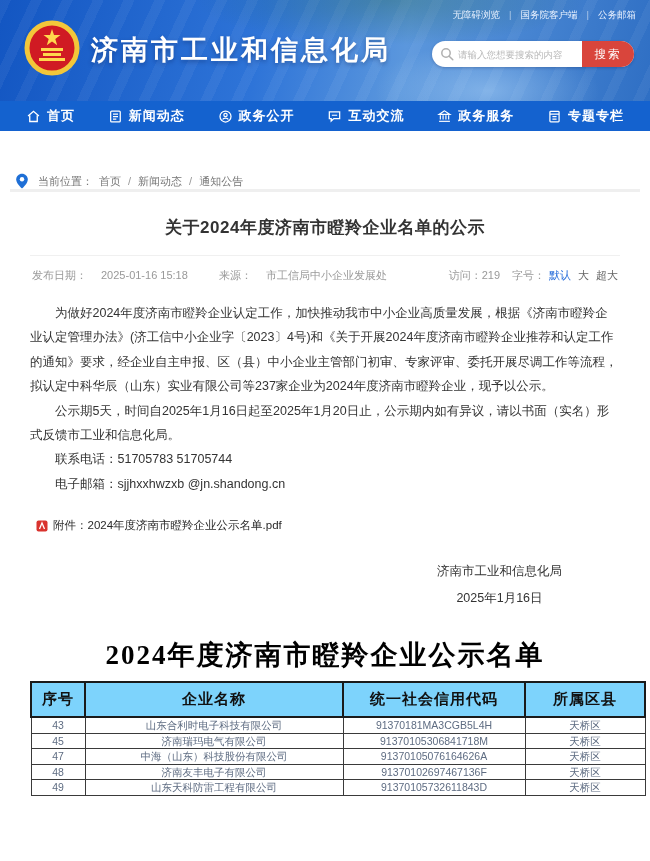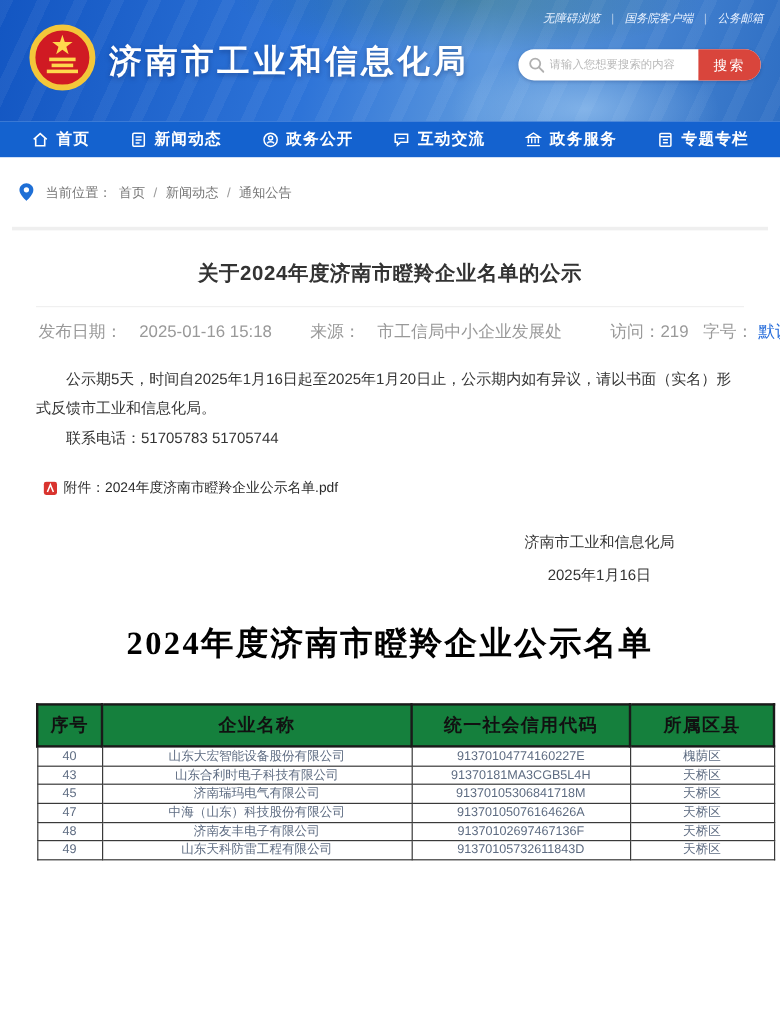--- a/index.html
+++ b/index.html
@@ -18,21 +18,21 @@
     overflow: hidden;
     background:
       radial-gradient(160px 70px at 75% 90%, rgba(190,225,255,.45), transparent 70%),
       radial-gradient(260px 60px at 60% 0%, rgba(30,95,55,.30), transparent 75%),
       repeating-linear-gradient(115deg, rgba(255,255,255,.05) 0 10px, rgba(255,255,255,0) 10px 28px),
       linear-gradient(100deg, #1356c2 0%, #2e74d8 40%, #5b97dd 62%, #2f6fc4 100%);
   }
   .top-links {
     position: absolute; top: 9px; right: 14px;
     display: flex; align-items: center;
-    font-size: 9.5px; color: #eaf2ff; font-style: italic;
+    font-size: 9.5px; color: #eaf2ff;
   }
   .top-link { cursor: pointer; white-space: nowrap; }
   .top-link:not(:last-child)::after { content: "|"; margin: 0 9px; color: rgba(255,255,255,.55); }
   .brand { position: absolute; left: 24px; top: 20px; display: flex; align-items: center; gap: 11px; cursor: pointer; }
   .site-title {
     color: #fff; font-size: 27px; font-weight: bold; letter-spacing: 3px;
     text-shadow: 0 2px 4px rgba(0,20,70,.35);
   }
   .search {
     position: absolute; right: 16px; top: 41px;
@@ -60,39 +60,39 @@
   }
   .nav-item {
     display: flex; align-items: center; gap: 6px;
     color: #fff; font-size: 13px; font-weight: bold; letter-spacing: 1px;
     cursor: pointer; white-space: nowrap;
   }
   .nav-item svg { display: block; }
 
   
   .breadcrumb {
-    height: 58px; display: flex; align-items: center;
+    height: 58px; display: flex; align-items: flex-end;
     padding-left: 15px; font-size: 11px; color: #777;
   }
   .breadcrumb .pin { margin-right: 9px; display: flex; }
   .crumb { cursor: pointer; color: #777; }
   .crumb:not(:last-child)::after { content: "/"; margin: 0 7px; color: #999; cursor: default; }
   .crumb-prefix { margin-right: 6px; }
   .section-divider { height: 3px; background: #efefef; margin: 0 10px; }
 
   
   .article { padding: 0 30px; }
   .article-title {
     text-align: center; font-size: 17px; font-weight: bold; color: #333;
     margin: 24px 0 16px; letter-spacing: .5px;
   }
   .meta {
     display: flex; justify-content: space-between; align-items: center;
     border-top: 1px solid #f0f0f0;
-    padding: 12px 2px 12px; font-size: 14px; color: #999; white-space: nowrap;
+    padding: 12px 2px 12px; font-size: 11px; color: #999; white-space: nowrap;
   }
   .meta-left span { margin-right: 14px; }
   .meta-right { display: flex; align-items: center; }
   .meta-right .m { margin-left: 12px; }
   .fs-options { display: inline-flex; gap: 7px; margin-left: 4px; }
   .fs-option { cursor: pointer; color: #666; }
   .fs-option.active { color: #2a6fdb; }
 
   .body-text { font-size: 12.5px; color: #333; line-height: 1.95; margin-top: 6px; }
   .body-text p { margin: 0; text-indent: 2em; }
@@ -107,28 +107,28 @@
   .signature { text-align: right; padding-right: 58px; margin-top: 30px; }
   .sig-inner { display: inline-block; text-align: center; font-size: 12.5px; color: #333; }
   .sig-inner .org { margin-bottom: 10px; }
 
   
   .table-section { margin-top: 30px; padding-bottom: 2px; }
   .table-title {
     text-align: center;
     font-family: "Liberation Serif", "DejaVu Serif", serif;
     font-size: 27px; font-weight: bold; color: #000; letter-spacing: 2px;
-    margin: 0 0 32px;
+    margin: 0 0 8px;
   }
   table.company-table {
     border-collapse: collapse; margin: 0 auto; width: 614px; table-layout: fixed;
   }
   .company-table th {
     border: 2px solid #1a1a1a; font-size: 15px; color: #111;
-    padding: 7px 2px; letter-spacing: 1px; background: #15803d;
+    padding: 7px 2px; letter-spacing: 1px; background: #7dd3fc;
   }
   .company-table td {
     border: 1.5px solid #3a3a3a; font-size: 10.5px; color: #5e6c82;
     text-align: center; padding: 1px 2px; line-height: 1.2;
     white-space: nowrap; overflow: hidden;
   }
   .col-no { width: 54px; }
   .col-name { width: 258px; }
   .col-code { width: 182px; }
   .col-district { width: 120px; }
@@ -255,22 +255,24 @@
       <span class="m">字号：</span>
       <span class="fs-options">
         <span class="fs-option active">默认</span>
         <span class="fs-option">大</span>
         <span class="fs-option">超大</span>
       </span>
     </div>
   </div>
 
   <div class="body-text">
+    <p>为做好2024年度济南市瞪羚企业认定工作，加快推动我市中小企业高质量发展，根据《济南市瞪羚企业认定管理办法》(济工信中小企业字〔2023〕4号)和《关于开展2024年度济南市瞪羚企业推荐和认定工作的通知》要求，经企业自主申报、区（县）中小企业主管部门初审、专家评审、委托开展尽调工作等流程，拟认定中科华辰（山东）实业有限公司等237家企业为2024年度济南市瞪羚企业，现予以公示。</p>
     <p>公示期5天，时间自2025年1月16日起至2025年1月20日止，公示期内如有异议，请以书面（实名）形式反馈市工业和信息化局。</p>
     <p>联系电话：51705783 51705744</p>
+    <p>电子邮箱：sjjhxxhwzxb @jn.shandong.cn</p>
   </div>
 
   <div class="attachment">
     <span class="pdf">
       <svg width="12" height="12" viewBox="0 0 12 12">
         <rect x="0.5" y="0.5" width="11" height="11" rx="2" fill="#d9332e"></rect>
         <path d="M3.5 9 L6 3 L8.5 9" stroke="#fff" stroke-width="1.3" fill="none"></path>
       </svg>
     </span>
     <span>附件：</span>
@@ -296,26 +298,20 @@
       <thead>
         <tr>
           <th>序号</th>
           <th>企业名称</th>
           <th>统一社会信用代码</th>
           <th>所属区县</th>
         </tr>
       </thead>
       <tbody>
 
-          <tr>
-            <td>40</td>
-            <td>山东大宏智能设备股份有限公司</td>
-            <td>91370104774160227E</td>
-            <td>槐荫区</td>
-          </tr>
 
 
 
           <tr>
             <td>43</td>
             <td>山东合利时电子科技有限公司</td>
             <td>91370181MA3CGB5L4H</td>
             <td>天桥区</td>
           </tr>
 

